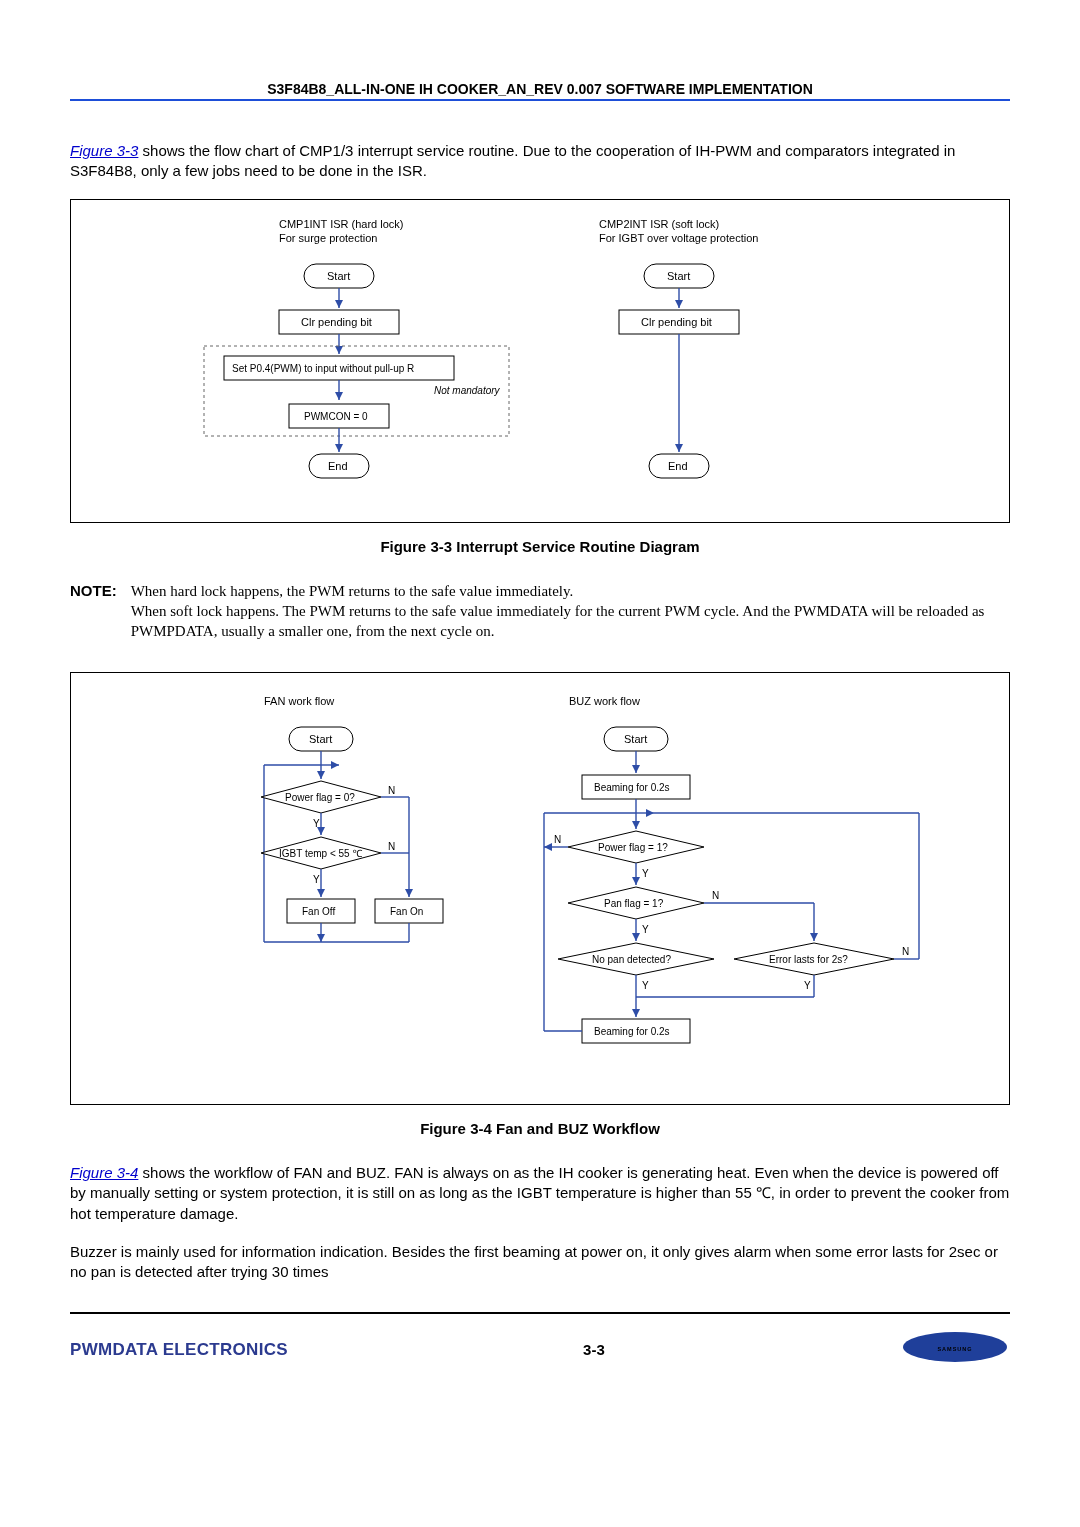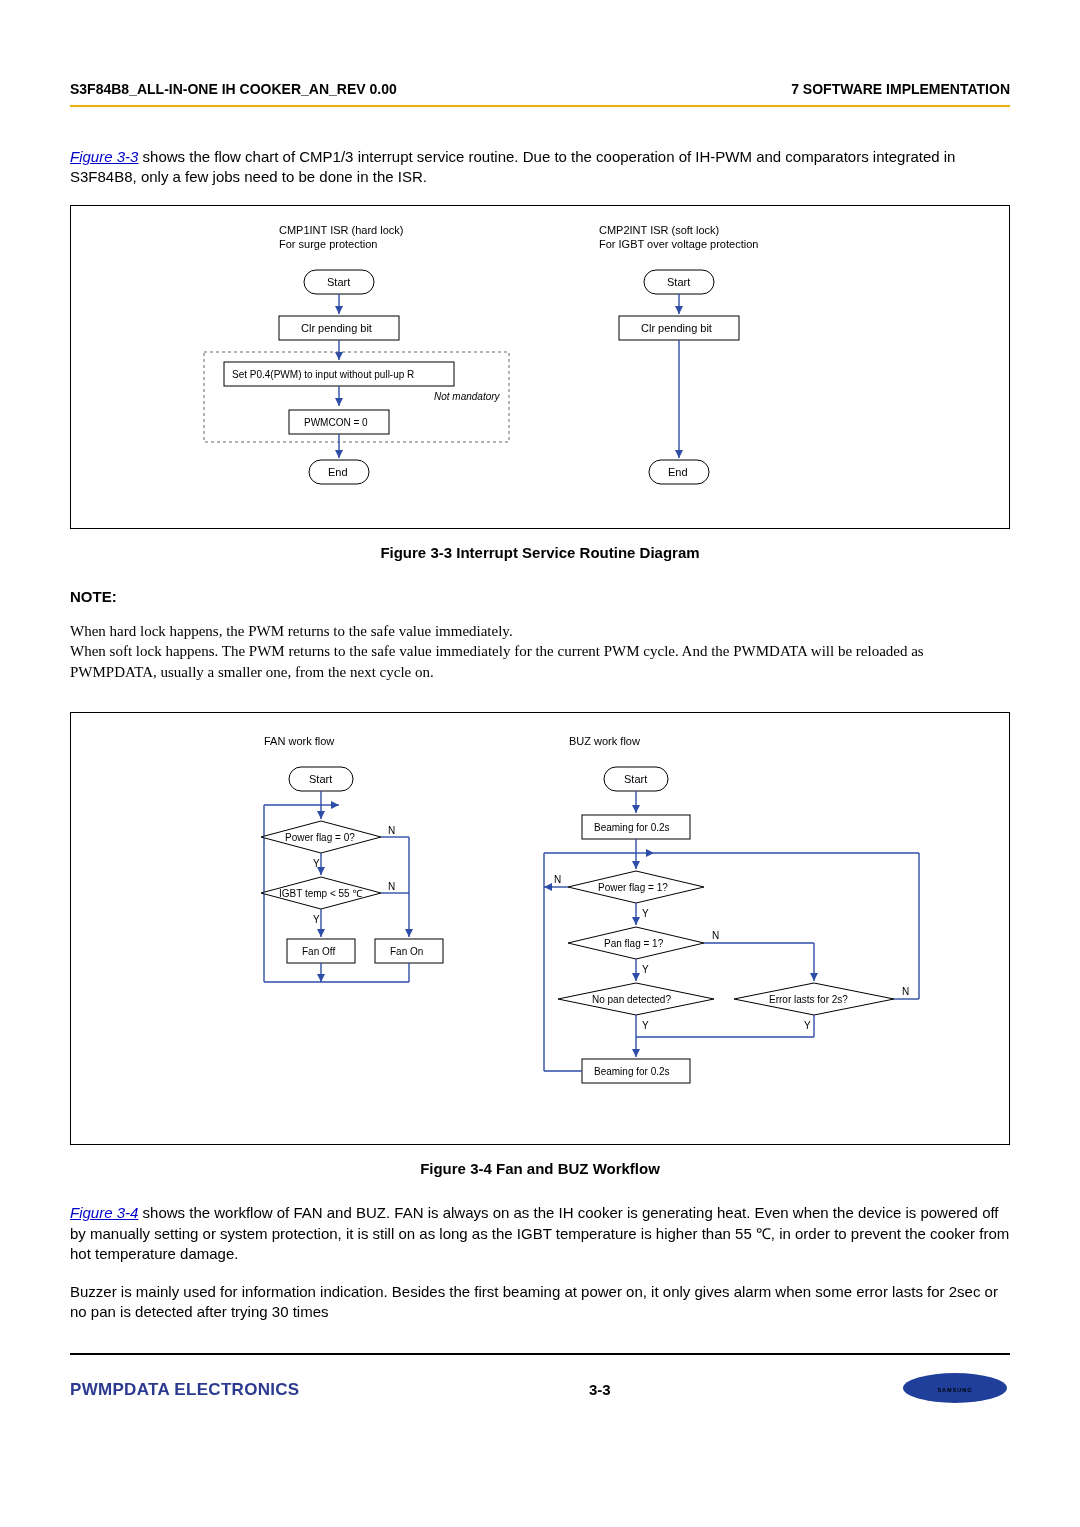--- a/index.html
+++ b/index.html
@@ -8,25 +8,24 @@
     font-family: Arial, Helvetica, sans-serif;
     width: 1080px;
     margin: 0 auto;
     padding: 80px 70px 40px 70px;
     font-size: 15px;
     line-height: 1.35;
     color: #000;
   }
   .header-row {
     display: flex;
-    justify-content: space-between;
+    justify-content: center;
     font-weight: bold;
     font-size: 14px;
-    border-bottom: 2px solid #eab308;
-    padding-bottom: 6px;
+    border-bottom: 2px solid #1d4ed8;
     margin-bottom: 40px;
   }
   .intro-para { margin-bottom: 18px; }
   .fig-link {
     color: #0000cc;
     font-style: italic;
   }
   .diagram-frame {
     border: 1px solid #000;
     padding: 14px 20px 22px 28px;
@@ -35,21 +34,20 @@
   .fig-caption {
     text-align: center;
     font-weight: bold;
     font-size: 15px;
     margin-bottom: 24px;
   }
   .note-block {
     display: flex;
     gap: 14px;
     margin-bottom: 30px;
-    flex-direction: column;
   }
   .note-label { font-weight: bold; white-space: nowrap; }
   .note-text { flex: 1; font-family: Liberation Serif, serif; }
   .para-block { margin-bottom: 18px; }
   .footer {
     border-top: 2px solid #000;
     margin-top: 30px;
     padding-top: 16px;
     display: flex;
     align-items: center;
@@ -249,21 +247,21 @@
 </div>
 <div class="fig-caption">Figure 3-4    Fan and BUZ Workflow</div>
 
 <p class="para-block">
   <a href="#" class="fig-link">Figure 3-4</a><span> shows the workflow of FAN and BUZ. FAN is always on as the IH cooker is generating heat. Even when the device is powered off by manually setting or system protection, it is still on as long as the IGBT temperature is higher than 55 ℃, in order to prevent the cooker from hot temperature damage.</span>
 </p>
 
 <p class="para-block">Buzzer is mainly used for information indication. Besides the first beaming at power on, it only gives alarm when some error lasts for 2sec or no pan is detected after trying 30 times</p>
 
 <div class="footer">
-  <div class="footer-left">PWMPDATA ELECTRONICS</div>
+  <div class="footer-left">PWMDATA ELECTRONICS</div>
   <div class="footer-center">3-3</div>
   <div>
     <svg class="samsung-oval" viewBox="0 0 220 68">
       <ellipse cx="110" cy="34" rx="104" ry="30" fill="#1f3f9a"></ellipse>
       <text x="110" y="42" text-anchor="middle" fill="#fff" font-family="Arial" font-weight="bold" font-size="24" letter-spacing="2">SAMSUNG</text>
     </svg>
   </div>
 </div>
 
 </body></html>

